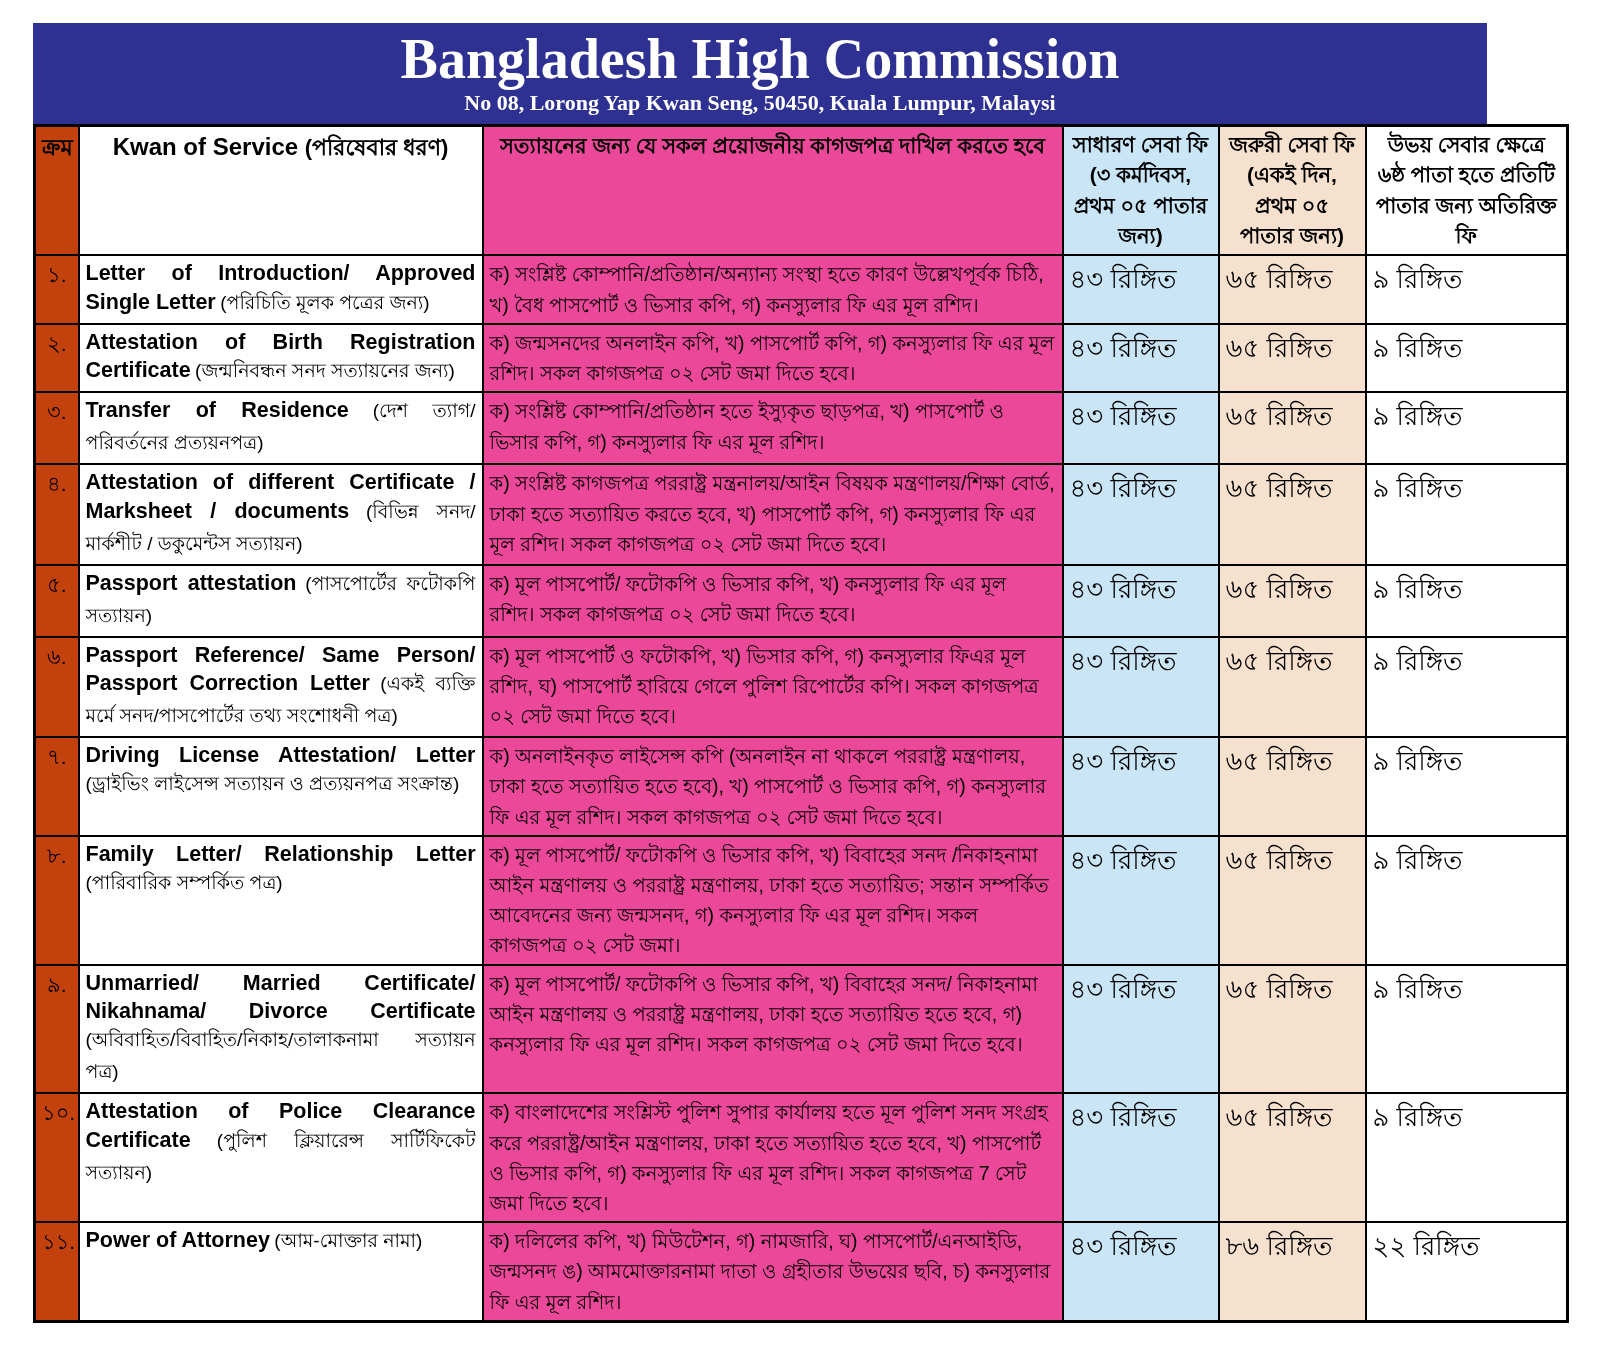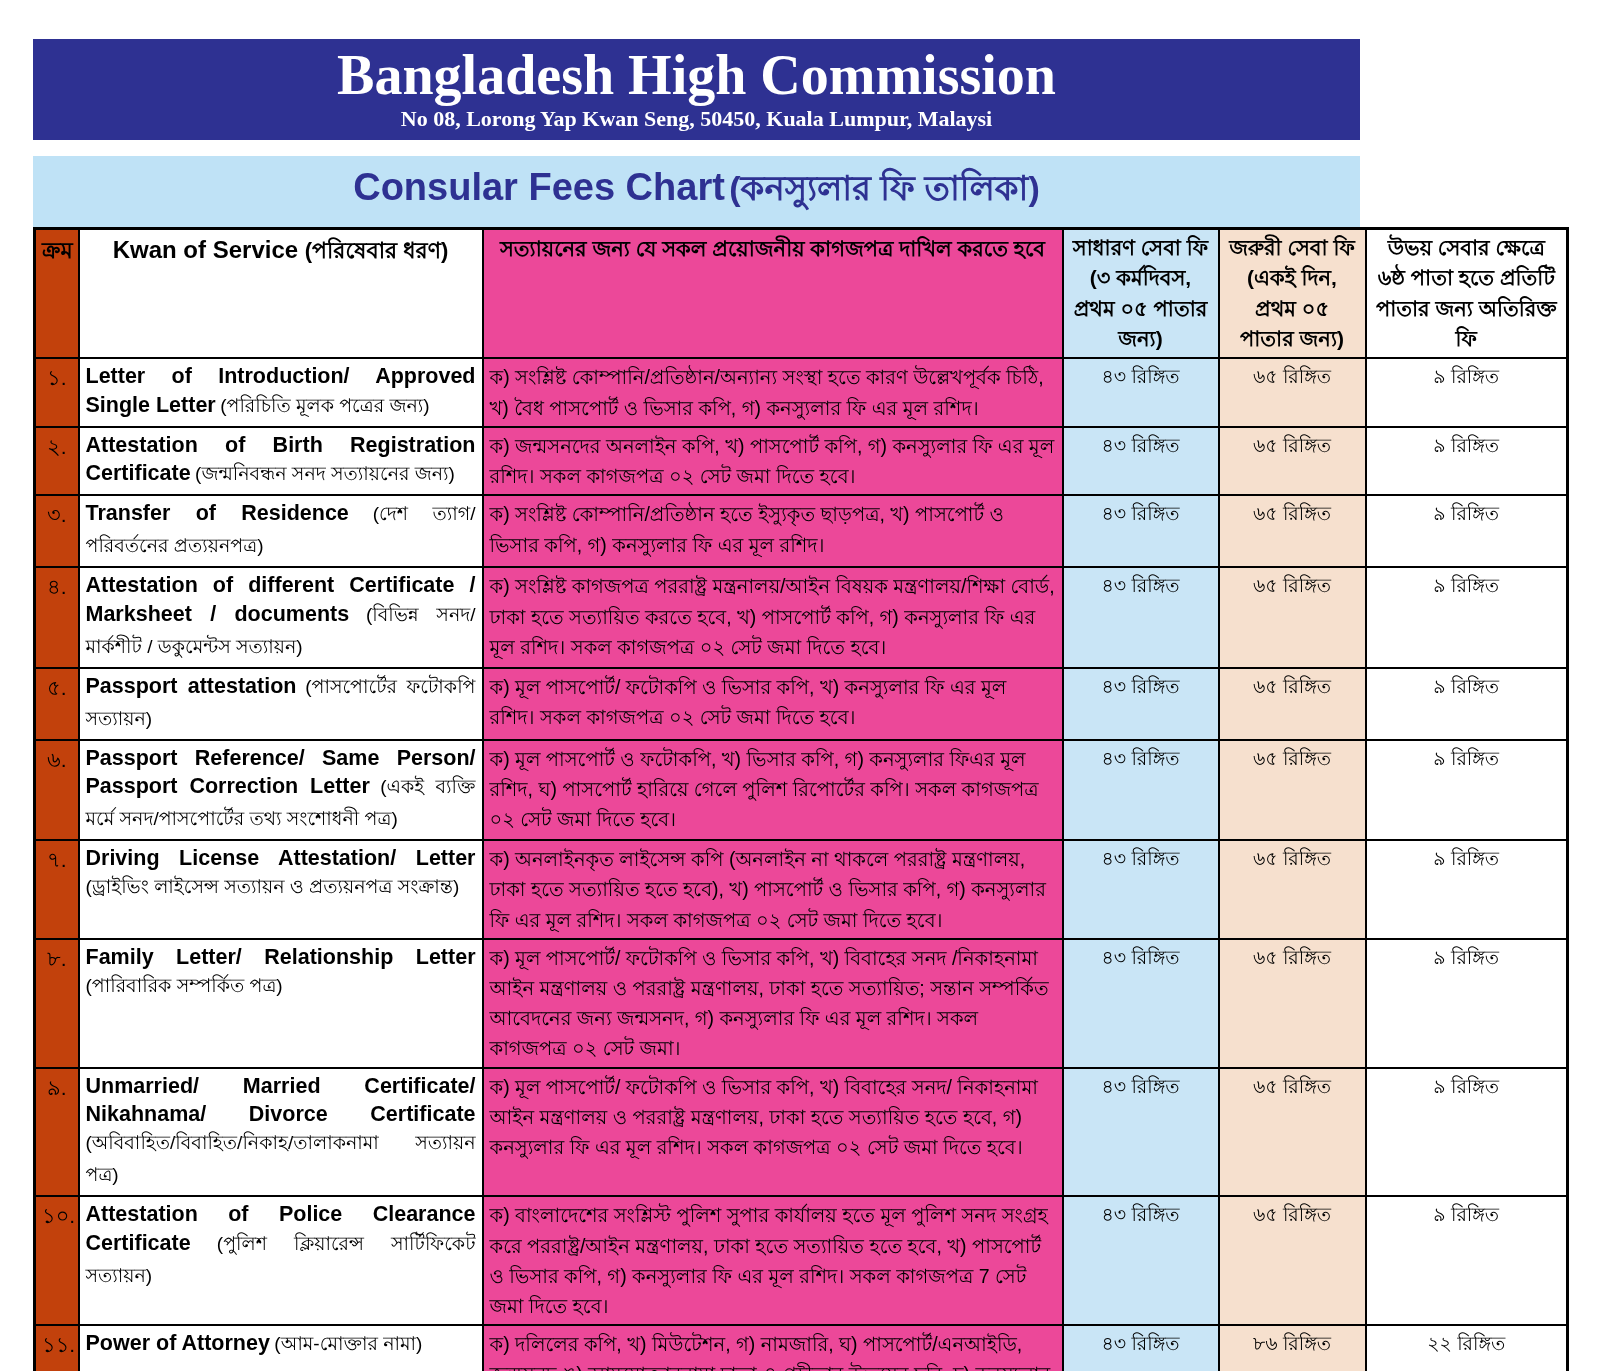--- a/index.html
+++ b/index.html
@@ -3,21 +3,21 @@
 <meta charset="utf-8">
 <style>
   html, body { margin: 0; padding: 0; background: #ffffff; }
   body {
     width: 1600px; height: 1371px;
     font-family: "Liberation Sans", sans-serif;
     color: #000;
     position: relative;
   }
   .page { padding-top: 23px; }
-  .band { margin-left: 33px; width: 1327px; box-sizing: border-box; margin-top: 16px; }
+  .band { margin-left: 33px; width: 1454px; box-sizing: border-box; }
 
   
   .header-band {
     background: #2e3192;
     color: #ffffff;
     text-align: center;
     padding: 6px 0 10px 0;
   }
   .title {
     font-family: "Liberation Serif", serif;
@@ -69,36 +69,32 @@
   th.c-service .bn { font-weight: bold; font-size: 22px; }
   th.c-docs    { font-size: 21px; padding-top: 10px; }
   th.c-normal, th.c-urgent { font-size: 21px; line-height: 1.45; padding-top: 6px; }
   th.c-extra   { font-size: 21px; line-height: 1.45; padding-top: 6px; }
 
   td.c-serial { text-align: center; font-size: 21px; padding-top: 6px; }
   td.c-service { text-align: justify; padding: 2px 8px 2px 10px; }
   .svc-en { font-weight: bold; font-size: 21.5px; line-height: 1.32; }
   .bn     { font-size: 19px; }
   td.c-docs { font-size: 19.5px; line-height: 1.55; padding: 4px 8px; }
-  td.fee  { text-align: center; font-size: 19px; padding-top: 8px; }
+  td.fee  { font-size: 26px; padding-top: 8px; }
 </style>
 </head>
 <body>
 
 <div class="page">
 
   <div class="band header-band">
     <div class="title">Bangladesh High Commission</div>
     <div class="address">No 08, Lorong Yap Kwan Seng, 50450, Kuala Lumpur, Malaysi</div>
   </div>
 
-  <div class="band chart-band">
-    <span class="ct-en">Consular Fees Chart</span>
-    <span class="ct-bn">(কনস্যুলার ফি তালিকা)</span>
-  </div>
 
   <table class="fees">
     <colgroup>
       <col style="width:44px">
         <col style="width:404px">
         <col style="width:580px">
       <col style="width:156px">
         <col style="width:147px">
         <col style="width:202px">
     </colgroup>

